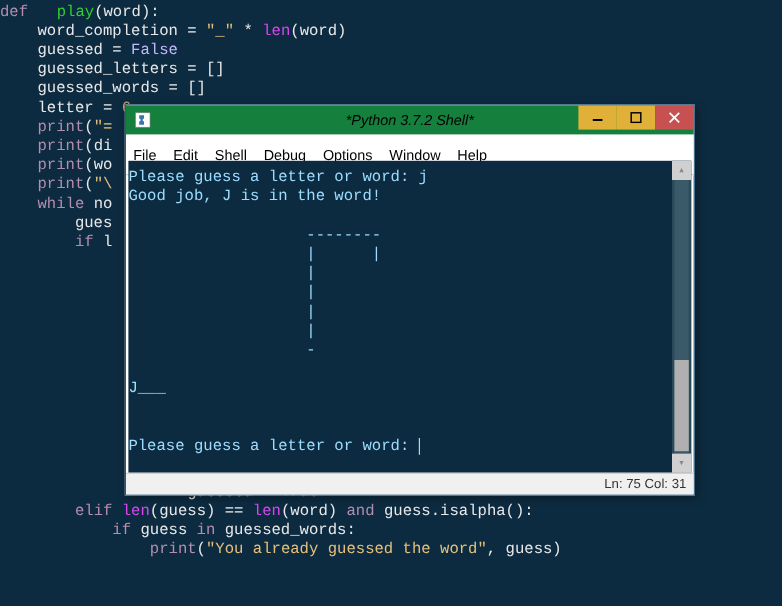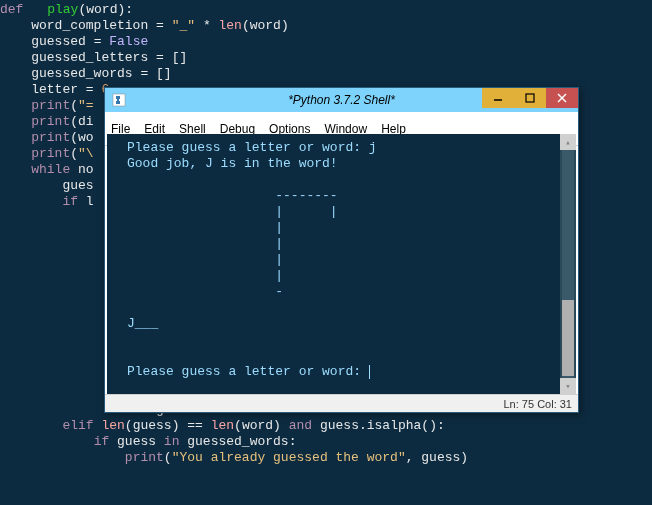--- a/index.html
+++ b/index.html
@@ -20,35 +20,35 @@
     white-space: pre;
     line-height: 16px;
     color: #e8e8e8;
   }
   .kw { color: #b48ead; }
   .fn { color: #32cd32; margin-left: 16px; }
   .str { color: #e6c07b; }
   .op { color: #e8e8e8; }
   .bool { color: #c4b5fd; }
   .num { color: #d19a66; }
-  .builtin { color: #fca5a5; }
+  .builtin { color: #d946ef; }
 
   .shell-window {
     position: absolute;
     left: 104px;
     top: 87px;
     width: 475px;
     height: 326px;
     background: #fff;
     border: 1px solid #2a5a7a;
     box-shadow: 2px 2px 8px rgba(0,0,0,0.4);
   }
   .titlebar {
     height: 24px;
-    background: #7dd3fc;
+    background: #15803d;
     display: flex;
     align-items: center;
     position: relative;
   }
   .title-icon {
     width: 20px;
     height: 18px;
     margin-left: 4px;
     display: flex;
     align-items: center;
@@ -99,21 +99,21 @@
     position: absolute;
     top: 46px;
     left: 2px;
     right: 2px;
     bottom: 18px;
     background: #0d2b40;
     display: flex;
   }
   .shell-content {
     flex: 1;
-    padding: 6px 20px;
+    padding: 6px 0;
     white-space: pre;
     font-family: Consolas, "Courier New", monospace;
     font-size: 13px;
     line-height: 16px;
     color: #9cdcfe;
     overflow: hidden;
   }
   .shell-scrollbar {
     width: 16px;
     background: #2a4a5a;

